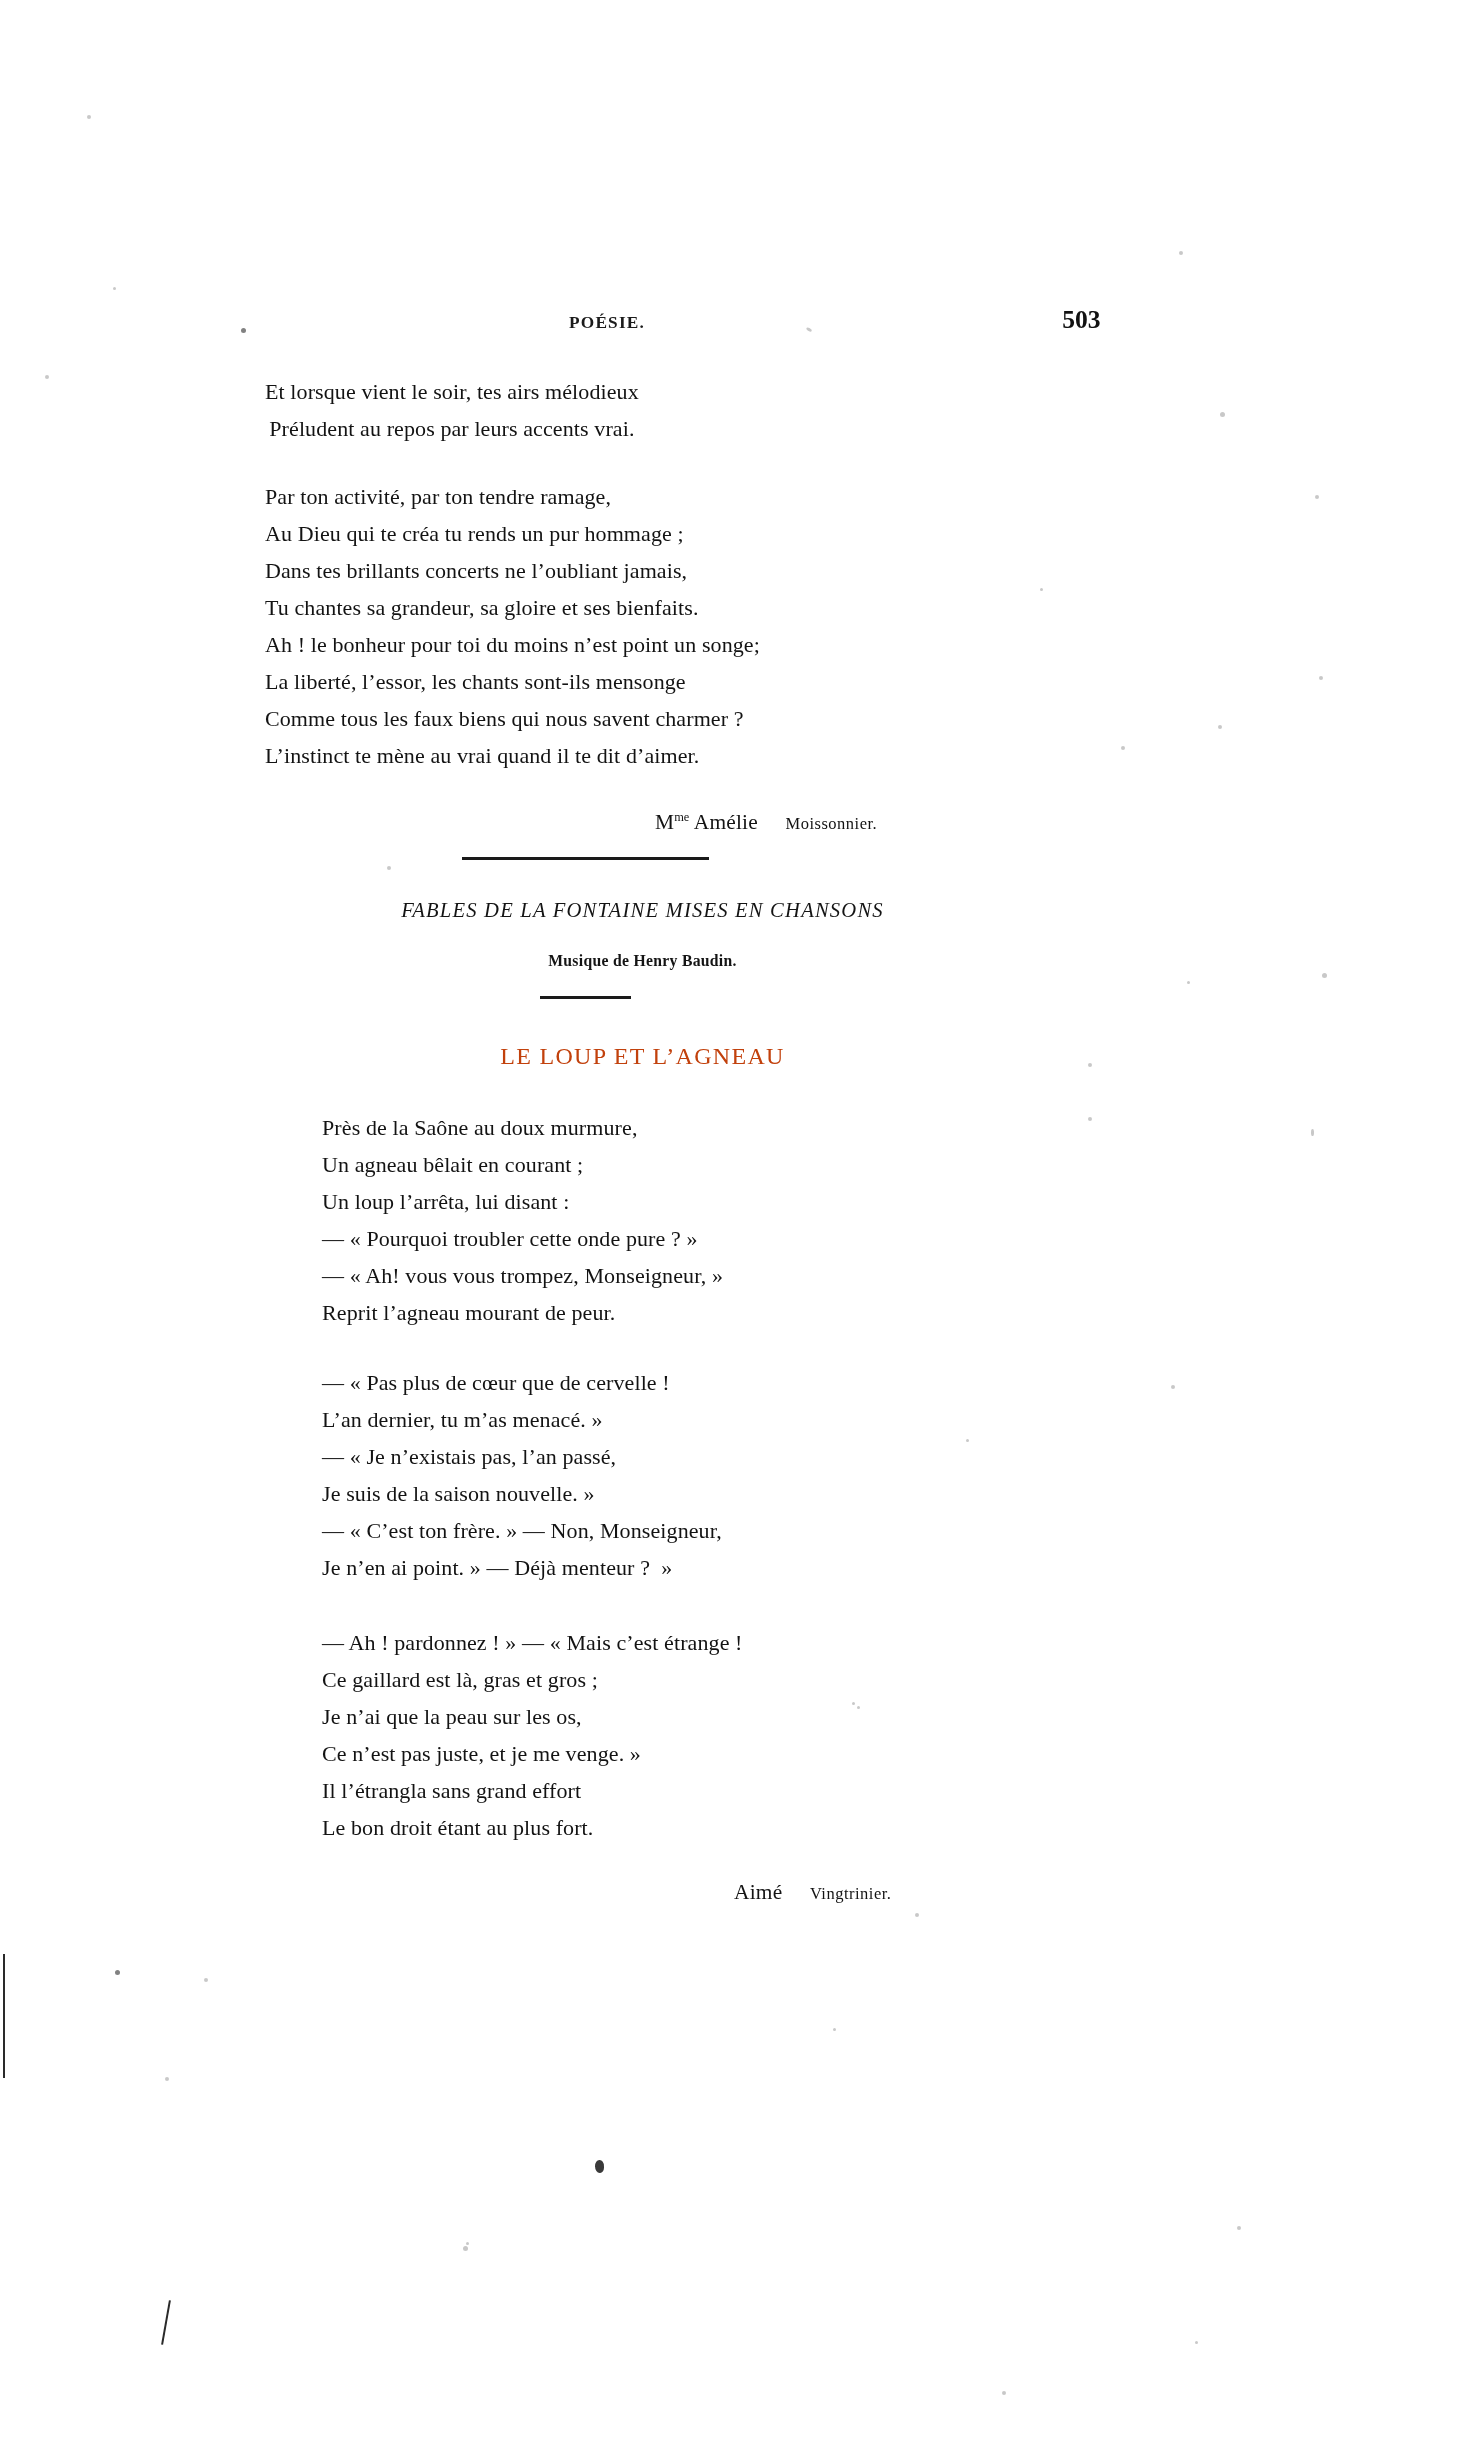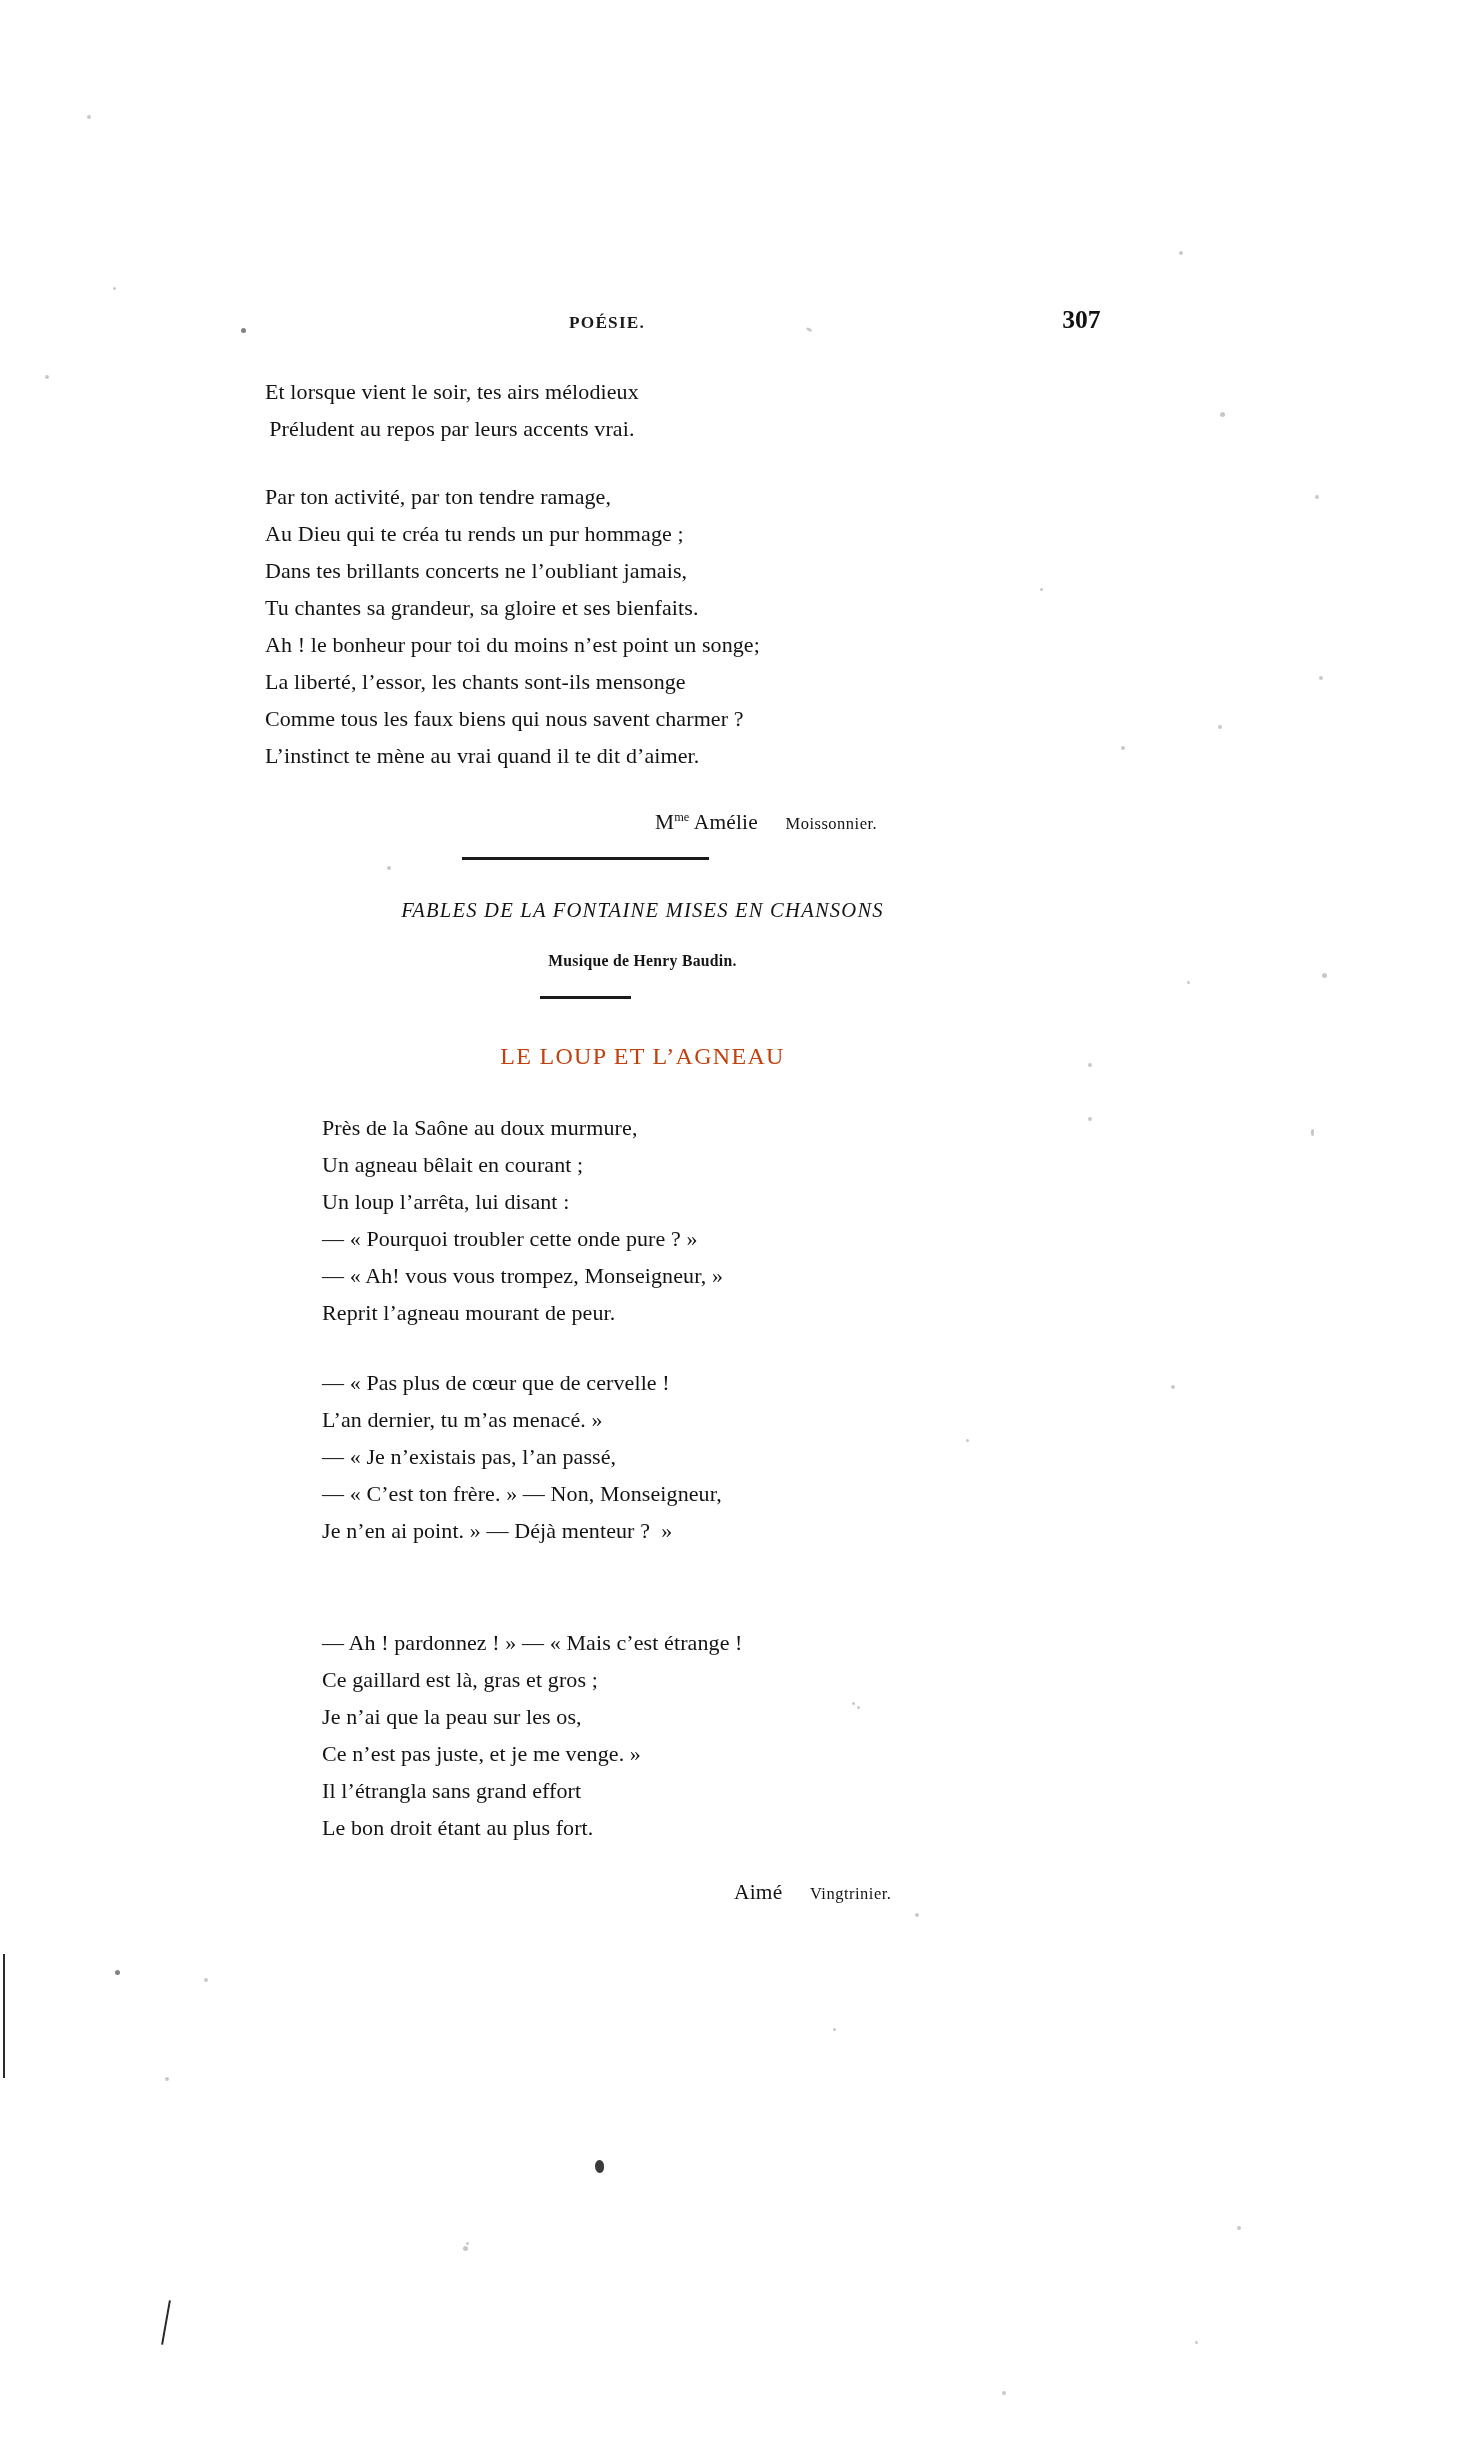--- a/index.html
+++ b/index.html
@@ -178,21 +178,21 @@
   <div class="speck" style="left:1002px;top:2391px;width:4.1px;height:4.1px;"></div>
   <div class="speck" style="left:833px;top:2028px;width:3.3px;height:3.3px;"></div>
   <div class="speck dark" style="left:115px;top:1970px;width:5px;height:5px;"></div>
   <div class="edge-line" style="left:2.5px;top:1954px;width:2.5px;height:124px;"></div>
   <div class="edge-line" style="left:165px;top:2300px;width:1.6px;height:45px;transform:rotate(10deg);"></div>
   <div class="blot" style="left:595px;top:2160px;width:9px;height:13px;"></div>
   <div class="speck" style="left:463px;top:2246px;width:5px;height:5px;"></div>
 
   <div class="runhead">
     <div class="title">POÉSIE.</div>
-    <div class="folio">307</div>
+    <div class="folio">503</div>
   </div>
   <div class="speck" style="left:806px;top:328px;width:5.8px;height:3.3px;transform:rotate(30deg);"></div>
 
   <div class="poem" id="stanza1">
     <div class="ln">Et lorsque vient le soir, tes airs mélodieux</div>
     <div class="ln">Préludent au repos par leurs accents vrai.</div>
   </div>
 
   <div class="poem" id="stanza2">
     <div class="ln">Par ton activité, par ton tendre ramage,</div>
@@ -225,20 +225,21 @@
     <div class="ln">Un loup l’arrêta, lui disant :</div>
     <div class="ln">— « Pourquoi troubler cette onde pure ? »</div>
     <div class="ln">— « Ah! vous vous trompez, Monseigneur, »</div>
     <div class="ln">Reprit l’agneau mourant de peur.</div>
   </div>
 
   <div class="poem" id="stanza4">
     <div class="ln">— « Pas plus de cœur que de cervelle !</div>
     <div class="ln">L’an dernier, tu m’as menacé. »</div>
     <div class="ln">— « Je n’existais pas, l’an passé,</div>
+    <div class="ln">Je suis de la saison nouvelle. »</div>
     <div class="ln">— « C’est ton frère. » — Non, Monseigneur,</div>
     <div class="ln">Je n’en ai point. » — Déjà menteur ?  »</div>
   </div>
 
   <div class="poem" id="stanza5">
     <div class="ln">— Ah ! pardonnez ! » — « Mais c’est étrange !</div>
     <div class="ln">Ce gaillard est là, gras et gros ;</div>
     <div class="ln">Je n’ai que la peau sur les os,</div>
     <div class="ln">Ce n’est pas juste, et je me venge. »</div>
     <div class="ln">Il l’étrangla sans grand effort</div>

